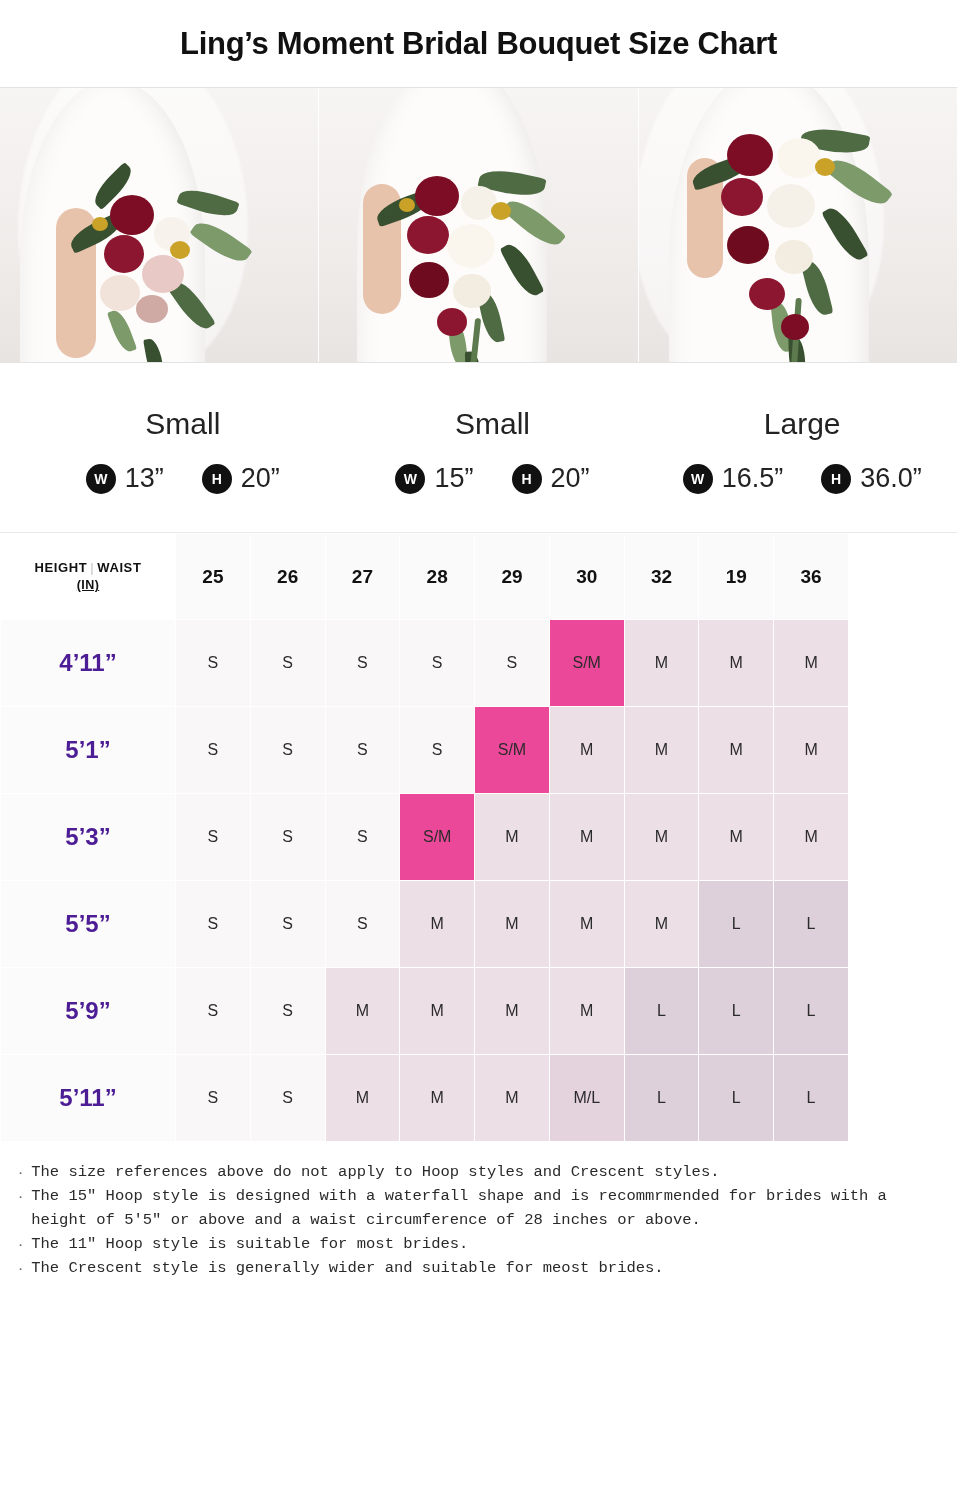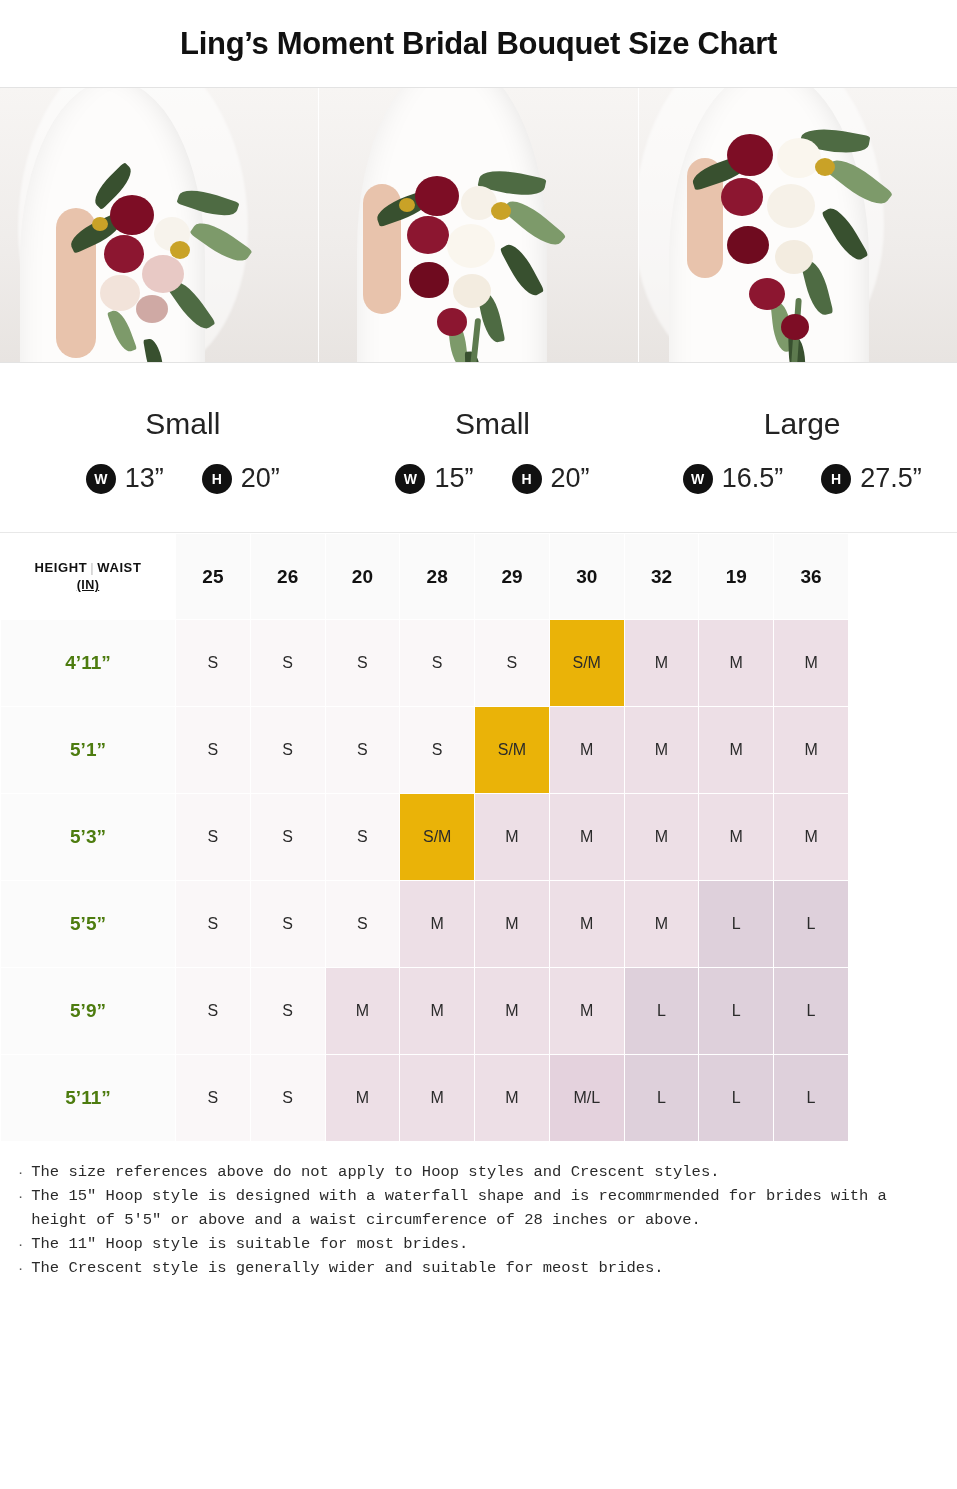--- a/index.html
+++ b/index.html
@@ -180,32 +180,32 @@
   }
   .waist-head {
     height: 86px;
     font-size: 19px;
     font-weight: bold;
     color: #111;
     background: #fafafa;
   }
   .h-label {
     height: 87px;
-    font-size: 19px;
-    font-weight: bold;
-    color: #4d7c0f;
+    font-size: 24px;
+    font-weight: bold;
+    color: #4c1d95;
     background: #fbfbfb;
   }
   td.cell {
     height: 87px;
     font-size: 16px;
     color: #2b2b2b;
   }
   td.s  { background: #faf7f8; }
-  td.sm { background: #eab308; }
+  td.sm { background: #ec4899; }
   td.m  { background: #eddfe6; }
   td.ml { background: #e4d2dd; }
   td.l  { background: #ded0db; }
 
   
   .notes {
     padding: 18px 18px 10px 18px;
     font-size: 15.5px;
     line-height: 1.55;
     color: #2a2a2a;
@@ -346,39 +346,39 @@
     <div class="size-col">
       <div class="size-name">Large</div>
       <div class="size-dims">
         <div class="dim">
           <span class="badge">W</span>
           <span class="dim-val">16.5”</span>
         </div>
         <span class="dim-gap"></span>
         <div class="dim">
           <span class="badge">H</span>
-          <span class="dim-val">27.5”</span>
+          <span class="dim-val">36.0”</span>
         </div>
       </div>
     </div>
   </div>
 
   <div class="table-wrap">
     <table class="size-table">
       <thead>
         <tr>
           <th class="corner-cell">
             <div class="corner-top">
               <span>HEIGHT</span><span class="corner-sep">|</span><span>WAIST</span>
             </div>
             <div class="corner-sub">(IN)</div>
           </th>
           <th class="waist-head">25</th>
           <th class="waist-head">26</th>
-          <th class="waist-head">20</th>
+          <th class="waist-head">27</th>
           <th class="waist-head">28</th>
           <th class="waist-head">29</th>
           <th class="waist-head">30</th>
           <th class="waist-head">32</th>
           <th class="waist-head">19</th>
           <th class="waist-head">36</th>
         </tr>
       </thead>
       <tbody>
 

